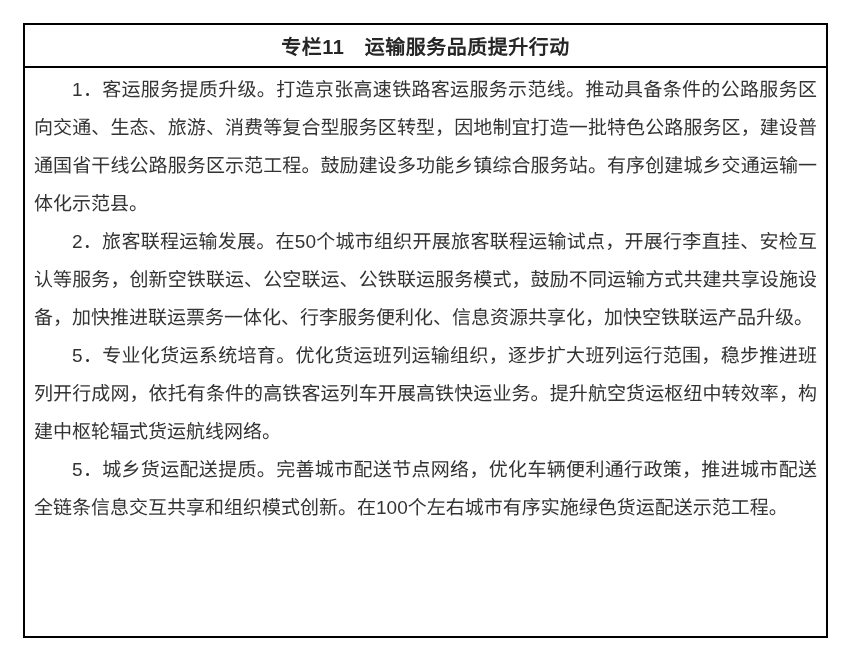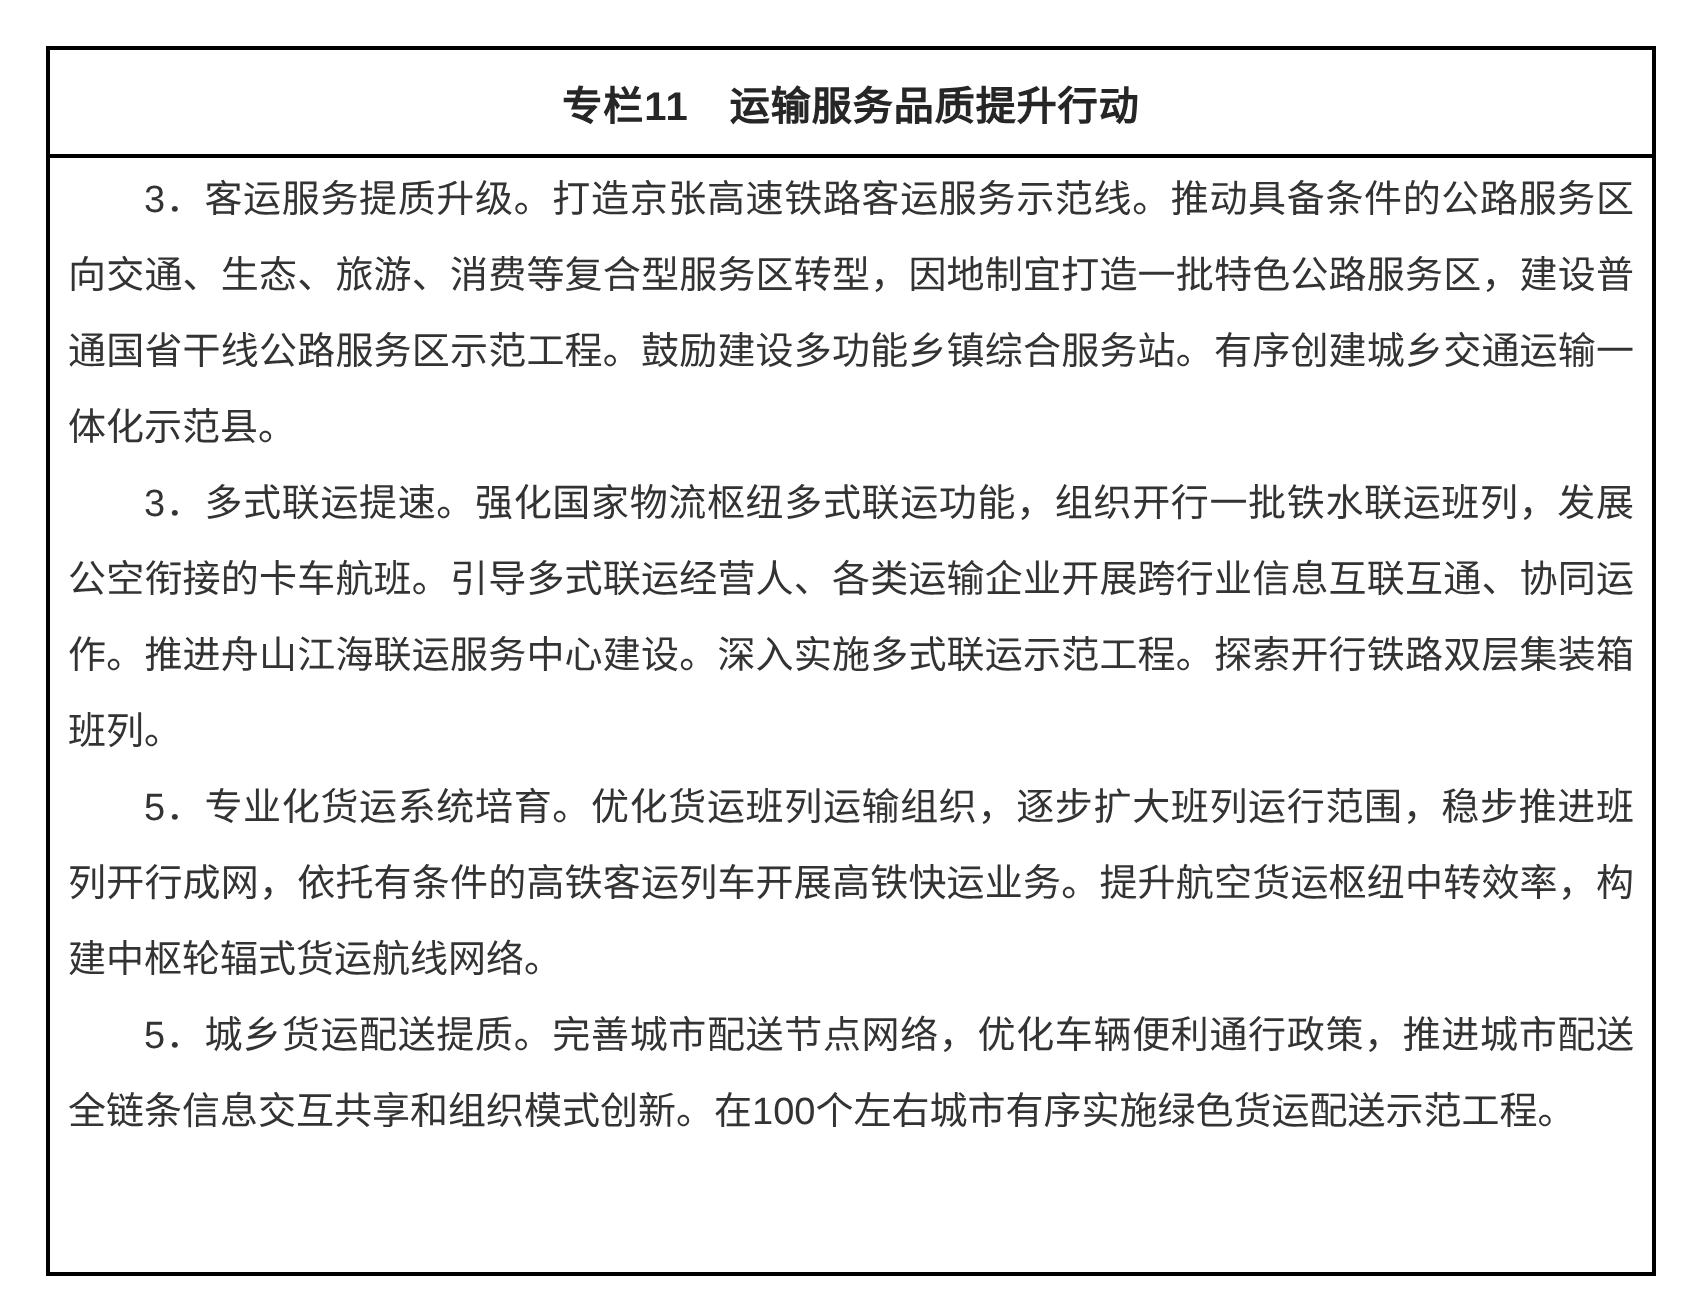--- a/index.html
+++ b/index.html
@@ -20,21 +20,21 @@
     left: 23px;
     top: 23px;
     width: 805px;
     height: 615px;
     box-sizing: border-box;
     border: 2px solid #000000;
     background: #ffffff;
   }
   .box-title-row {
     box-sizing: border-box;
-    height: 54px;
+    height: 43px;
     border-bottom: 2px solid #000000;
     display: flex;
     align-items: center;
     justify-content: center;
   }
   .box-title {
     font-size: 20px;
     font-weight: bold;
     color: #262626;
     letter-spacing: 0.5px;
@@ -56,18 +56,18 @@
   }
 </style>
 </head>
 <body>
 
 <div class="policy-box">
   <div class="box-title-row">
     <span class="box-title">专栏11　运输服务品质提升行动</span>
   </div>
   <div class="box-body">
-    <p>3．客运服务提质升级。打造京张高速铁路客运服务示范线。推动具备条件的公路服务区向交通、生态、旅游、消费等复合型服务区转型，因地制宜打造一批特色公路服务区，建设普通国省干线公路服务区示范工程。鼓励建设多功能乡镇综合服务站。有序创建城乡交通运输一体化示范县。</p>
-    <p>3．多式联运提速。强化国家物流枢纽多式联运功能，组织开行一批铁水联运班列，发展公空衔接的卡车航班。引导多式联运经营人、各类运输企业开展跨行业信息互联互通、协同运作。推进舟山江海联运服务中心建设。深入实施多式联运示范工程。探索开行铁路双层集装箱班列。</p>
+    <p>1．客运服务提质升级。打造京张高速铁路客运服务示范线。推动具备条件的公路服务区向交通、生态、旅游、消费等复合型服务区转型，因地制宜打造一批特色公路服务区，建设普通国省干线公路服务区示范工程。鼓励建设多功能乡镇综合服务站。有序创建城乡交通运输一体化示范县。</p>
+    <p>2．旅客联程运输发展。在50个城市组织开展旅客联程运输试点，开展行李直挂、安检互认等服务，创新空铁联运、公空联运、公铁联运服务模式，鼓励不同运输方式共建共享设施设备，加快推进联运票务一体化、行李服务便利化、信息资源共享化，加快空铁联运产品升级。</p>
     <p>5．专业化货运系统培育。优化货运班列运输组织，逐步扩大班列运行范围，稳步推进班列开行成网，依托有条件的高铁客运列车开展高铁快运业务。提升航空货运枢纽中转效率，构建中枢轮辐式货运航线网络。</p>
     <p>5．城乡货运配送提质。完善城市配送节点网络，优化车辆便利通行政策，推进城市配送全链条信息交互共享和组织模式创新。在100个左右城市有序实施绿色货运配送示范工程。</p>
   </div>
 </div>
 
 </body></html>

